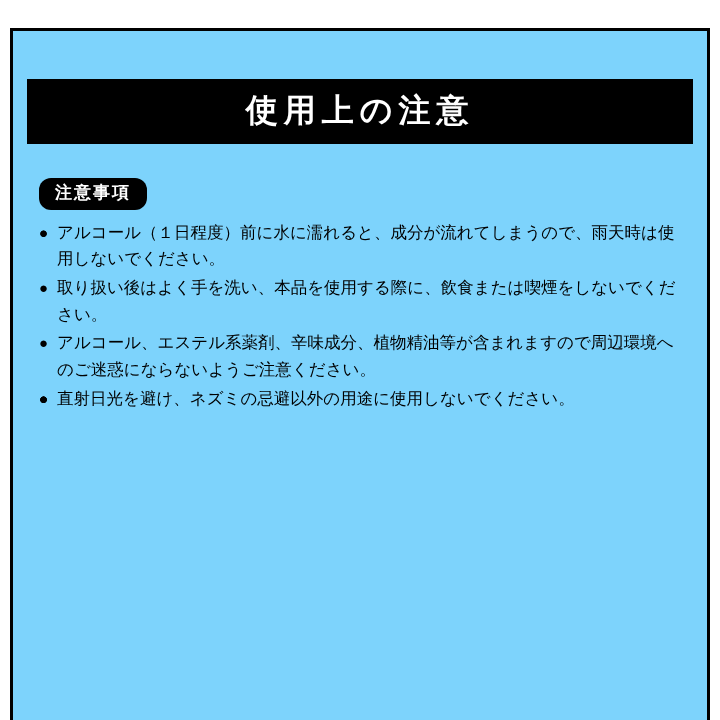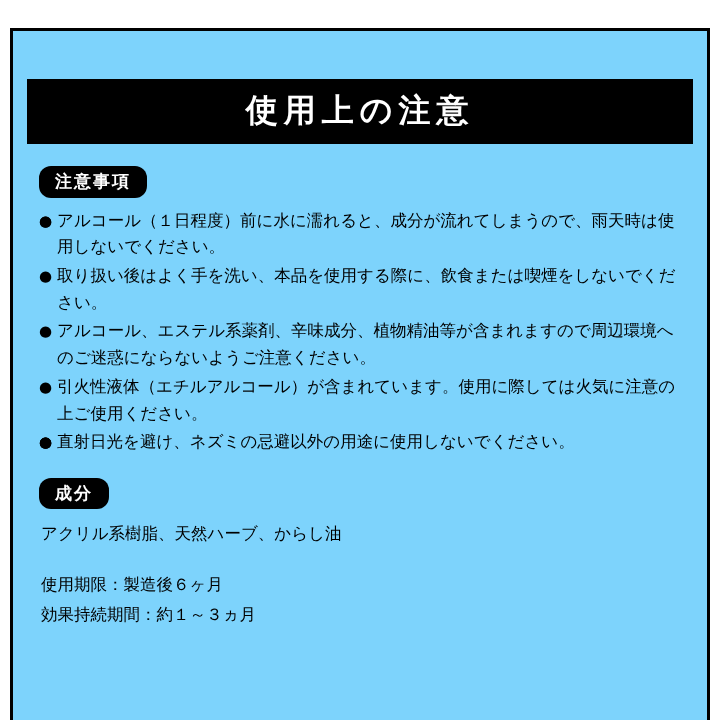--- a/index.html
+++ b/index.html
@@ -45,22 +45,23 @@
     padding: 14px 0 16px 0;
     margin: 34px 0 0 0;
   }
   .title-bar .title-text {
     font-size: 32px;
     font-weight: bold;
     letter-spacing: 6px;
     line-height: 1.1;
   }
   .section {
-    margin-top: 22px;
+    margin-top: 34px;
     padding: 0 12px 0 12px;
+    font-family: Liberation Serif, serif;
   }
   .pill {
     display: inline-block;
     background: #000000;
     color: #ffffff;
     font-size: 17px;
     font-weight: bold;
     letter-spacing: 2px;
     padding: 5px 16px 6px 16px;
     border-radius: 12px;
@@ -133,42 +134,30 @@
           <li>
             <span class="bullet">●</span>
             <span>取り扱い後はよく手を洗い、本品を使用する際に、飲食または喫煙をしないでください。</span>
           </li>
           <li>
             <span class="bullet">●</span>
             <span>アルコール、エステル系薬剤、辛味成分、植物精油等が含まれますので周辺環境へのご迷惑にならないようご注意ください。</span>
           </li>
           <li>
             <span class="bullet">●</span>
-            <span>引火性液体（エチルアルコール）が含まれています。使用に際しては火気に注意の上ご使用ください。</span>
           </li>
           <li>
             <span class="bullet">●</span>
           </li>
           <li>
             <span class="bullet">●</span>
           </li>
           <li>
             <span class="bullet">●</span>
             <span>直射日光を避け、ネズミの忌避以外の用途に使用しないでください。</span>
           </li>
         </ul>
       </div>
 
-      <div class="section">
-        <div class="section-pill-wrap">
-          <span class="pill">成分</span>
-        </div>
-        <div class="ingredients">アクリル系樹脂、天然ハーブ、からし油</div>
-
-        <div class="meta">
-          <div class="meta-line">使用期限：製造後６ヶ月</div>
-          <div class="meta-line">効果持続期間：約１～３ヵ月</div>
-        </div>
-      </div>
 
     </div>
   </div>
 </div>
 
 </body></html>

